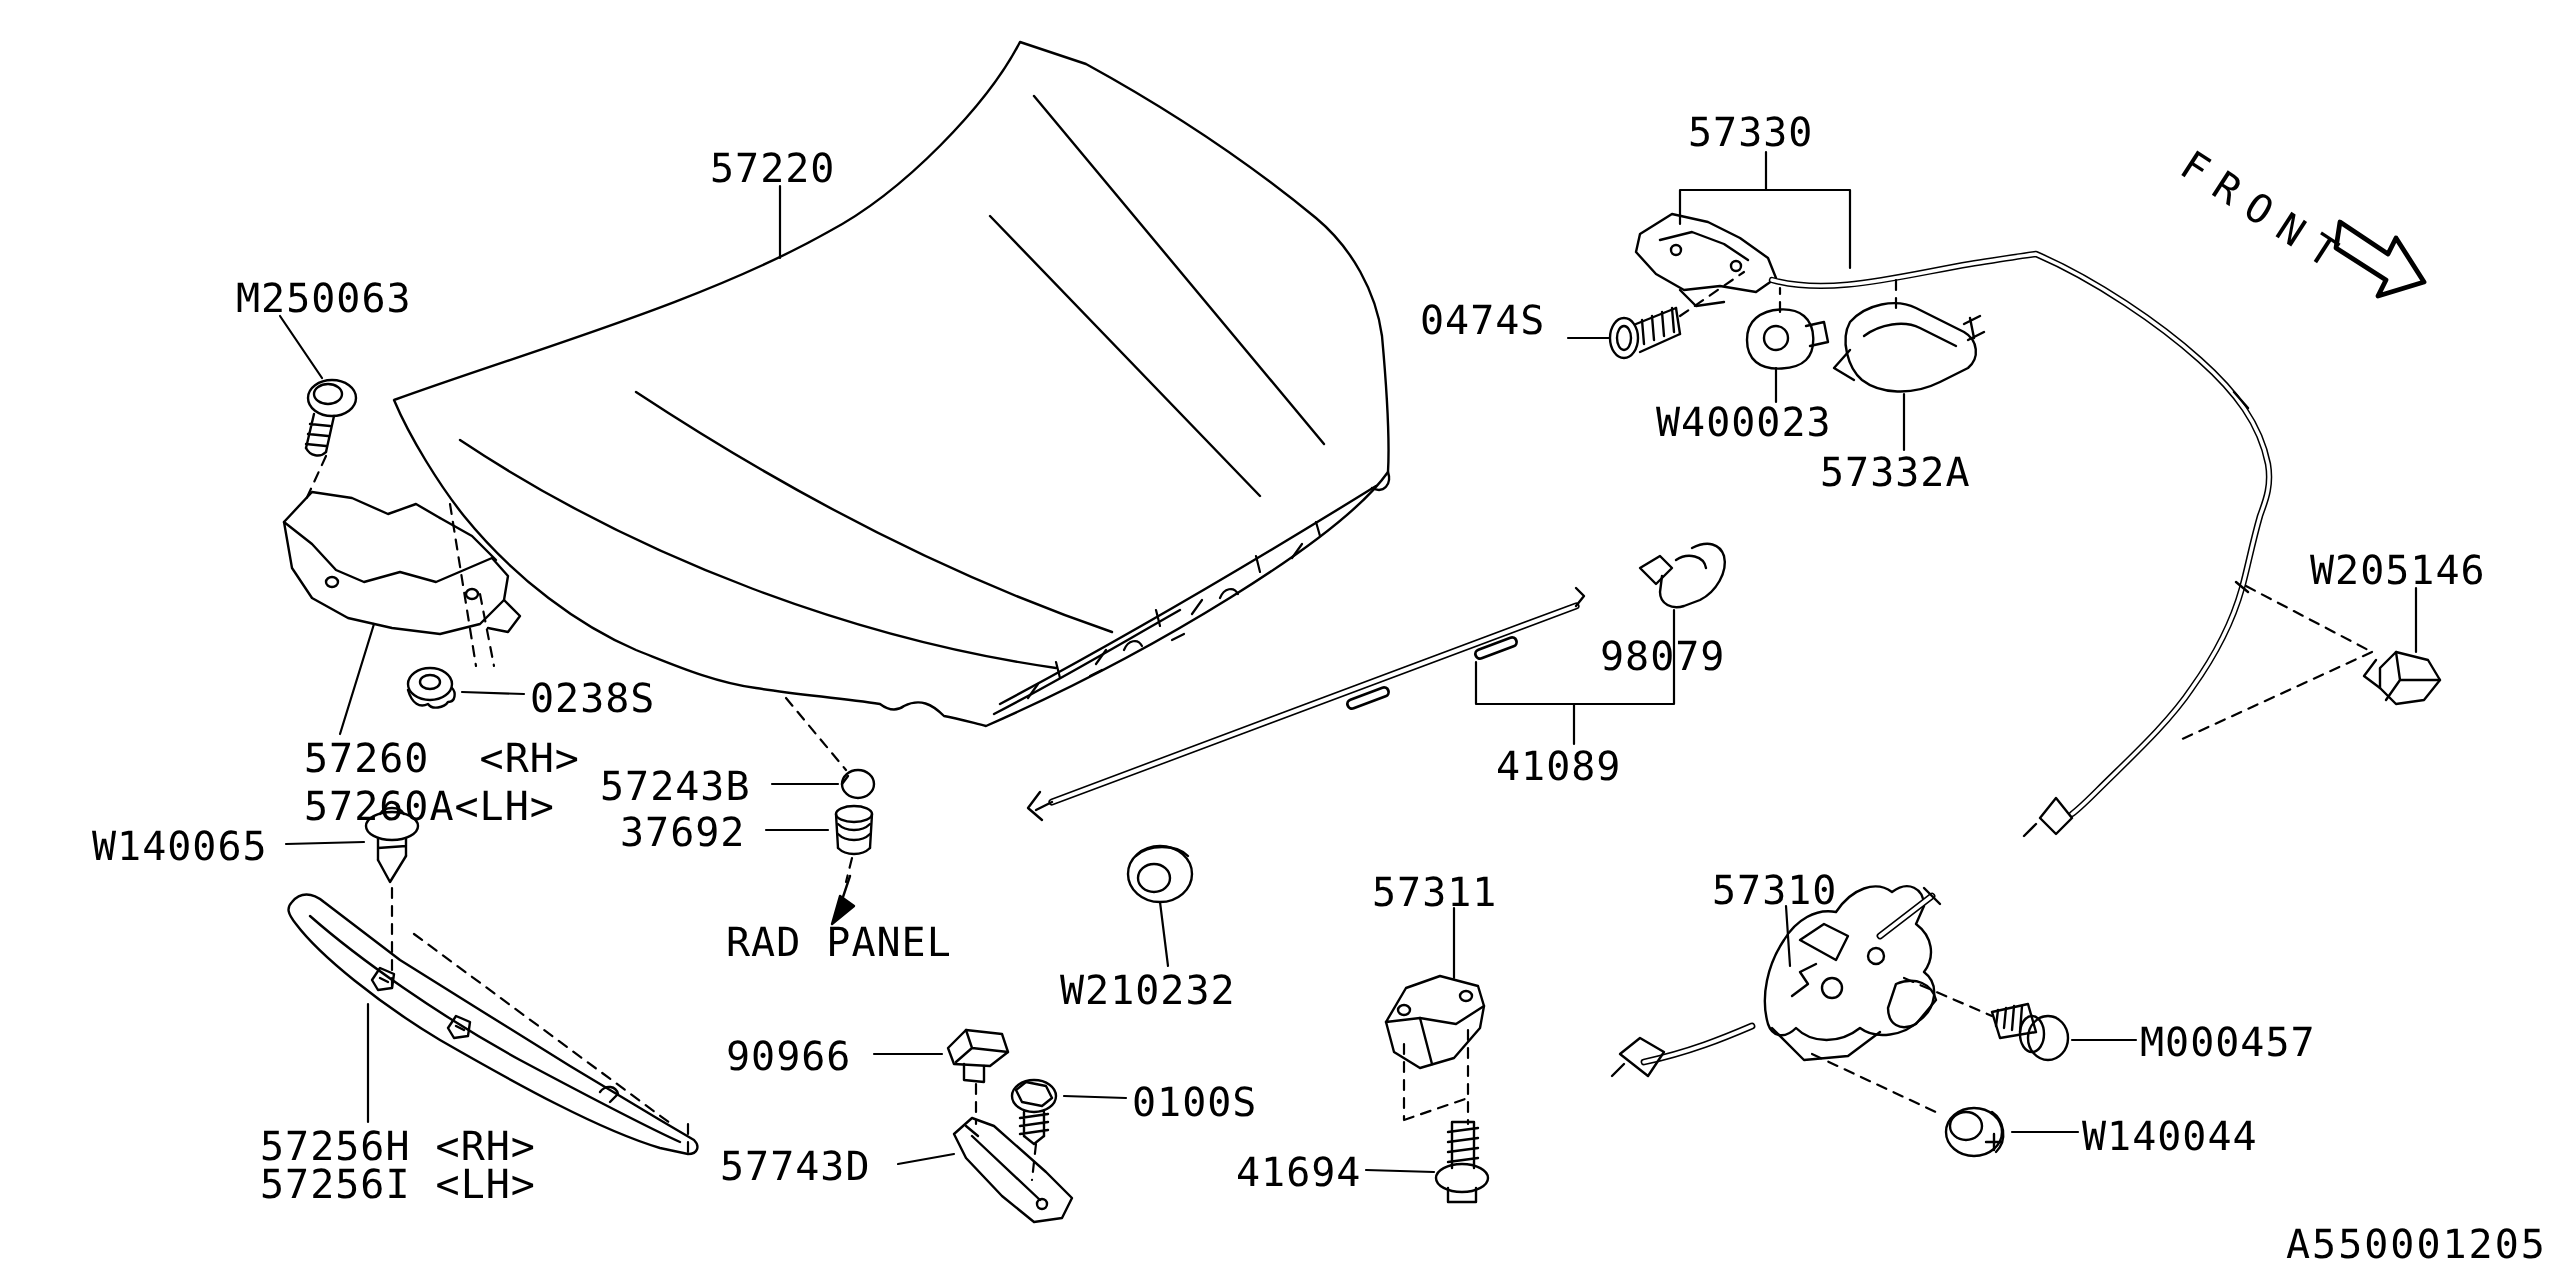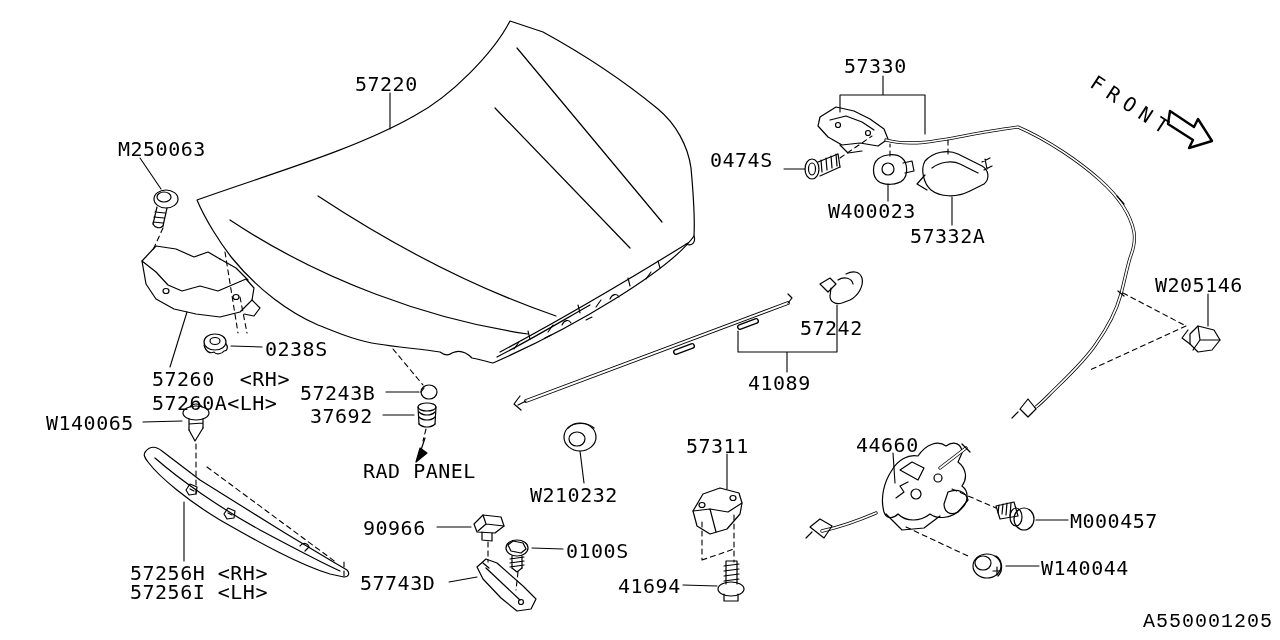--- a/index.html
+++ b/index.html
@@ -3,21 +3,21 @@
 <meta charset="utf-8">
 <style>
   html,body{margin:0;padding:0;background:#fff;}
   #stage{position:relative;width:1280px;height:640px;background:#ffffff;overflow:hidden;
          font-family:"DejaVu Sans Mono","Liberation Mono",monospace;}
   #artwork{position:absolute;left:0;top:0;}
   .lbl{position:absolute;font-size:20px;line-height:1;color:#000;white-space:pre;
        letter-spacing:0.5px;font-family:"DejaVu Sans Mono","Liberation Mono",monospace;}
   #front-label{position:absolute;left:1098px;top:72px;font-size:20px;letter-spacing:7px;
        transform:rotate(33deg);transform-origin:left top;}
-  #diagram-code{position:absolute;left:1143px;top:612px;font-size:20px;letter-spacing:1px;font-family:Liberation Mono, monospace;}
+  #diagram-code{position:absolute;left:1143px;top:612px;font-size:20px;letter-spacing:1px;}
 </style>
 </head>
 <body>
 
 <div id="stage">
 
 <svg id="artwork" width="1280" height="640" viewBox="0 0 1280 640" fill="none" stroke="#000" stroke-width="1.2" stroke-linecap="round" stroke-linejoin="round">
 
   <g>
     <path d="M197,200 C266,175 352,151 414,116 C452,96 494,52 510,21 L543,32 C585,55 624,81 658,109
@@ -298,22 +298,22 @@
 <div class="lbl" style="left:300px;top:383px">57243B</div>
 <div class="lbl" style="left:310px;top:406px">37692</div>
 <div class="lbl" style="left:363px;top:461px">RAD PANEL</div>
 <div class="lbl" style="left:530px;top:485px">W210232</div>
 <div class="lbl" style="left:363px;top:518px">90966</div>
 <div class="lbl" style="left:566px;top:541px">0100S</div>
 <div class="lbl" style="left:360px;top:573px">57743D</div>
 <div class="lbl" style="left:618px;top:576px">41694</div>
 <div class="lbl" style="left:686px;top:436px">57311</div>
 <div class="lbl" style="left:748px;top:373px">41089</div>
-<div class="lbl" style="left:800px;top:318px">57242</div>
-<div class="lbl" style="left:856px;top:435px">44660</div>
+<div class="lbl" style="left:800px;top:318px">98079</div>
+<div class="lbl" style="left:856px;top:435px">57310</div>
 <div class="lbl" style="left:1070px;top:511px">M000457</div>
 <div class="lbl" style="left:1041px;top:558px">W140044</div>
 <div class="lbl" style="left:844px;top:56px">57330</div>
 <div class="lbl" style="left:710px;top:150px">0474S</div>
 <div class="lbl" style="left:828px;top:201px">W400023</div>
 <div class="lbl" style="left:910px;top:226px">57332A</div>
 <div class="lbl" style="left:1155px;top:275px">W205146</div>
 
 <div class="lbl" id="front-label">FRONT</div>
 <div class="lbl" id="diagram-code">A550001205</div>

